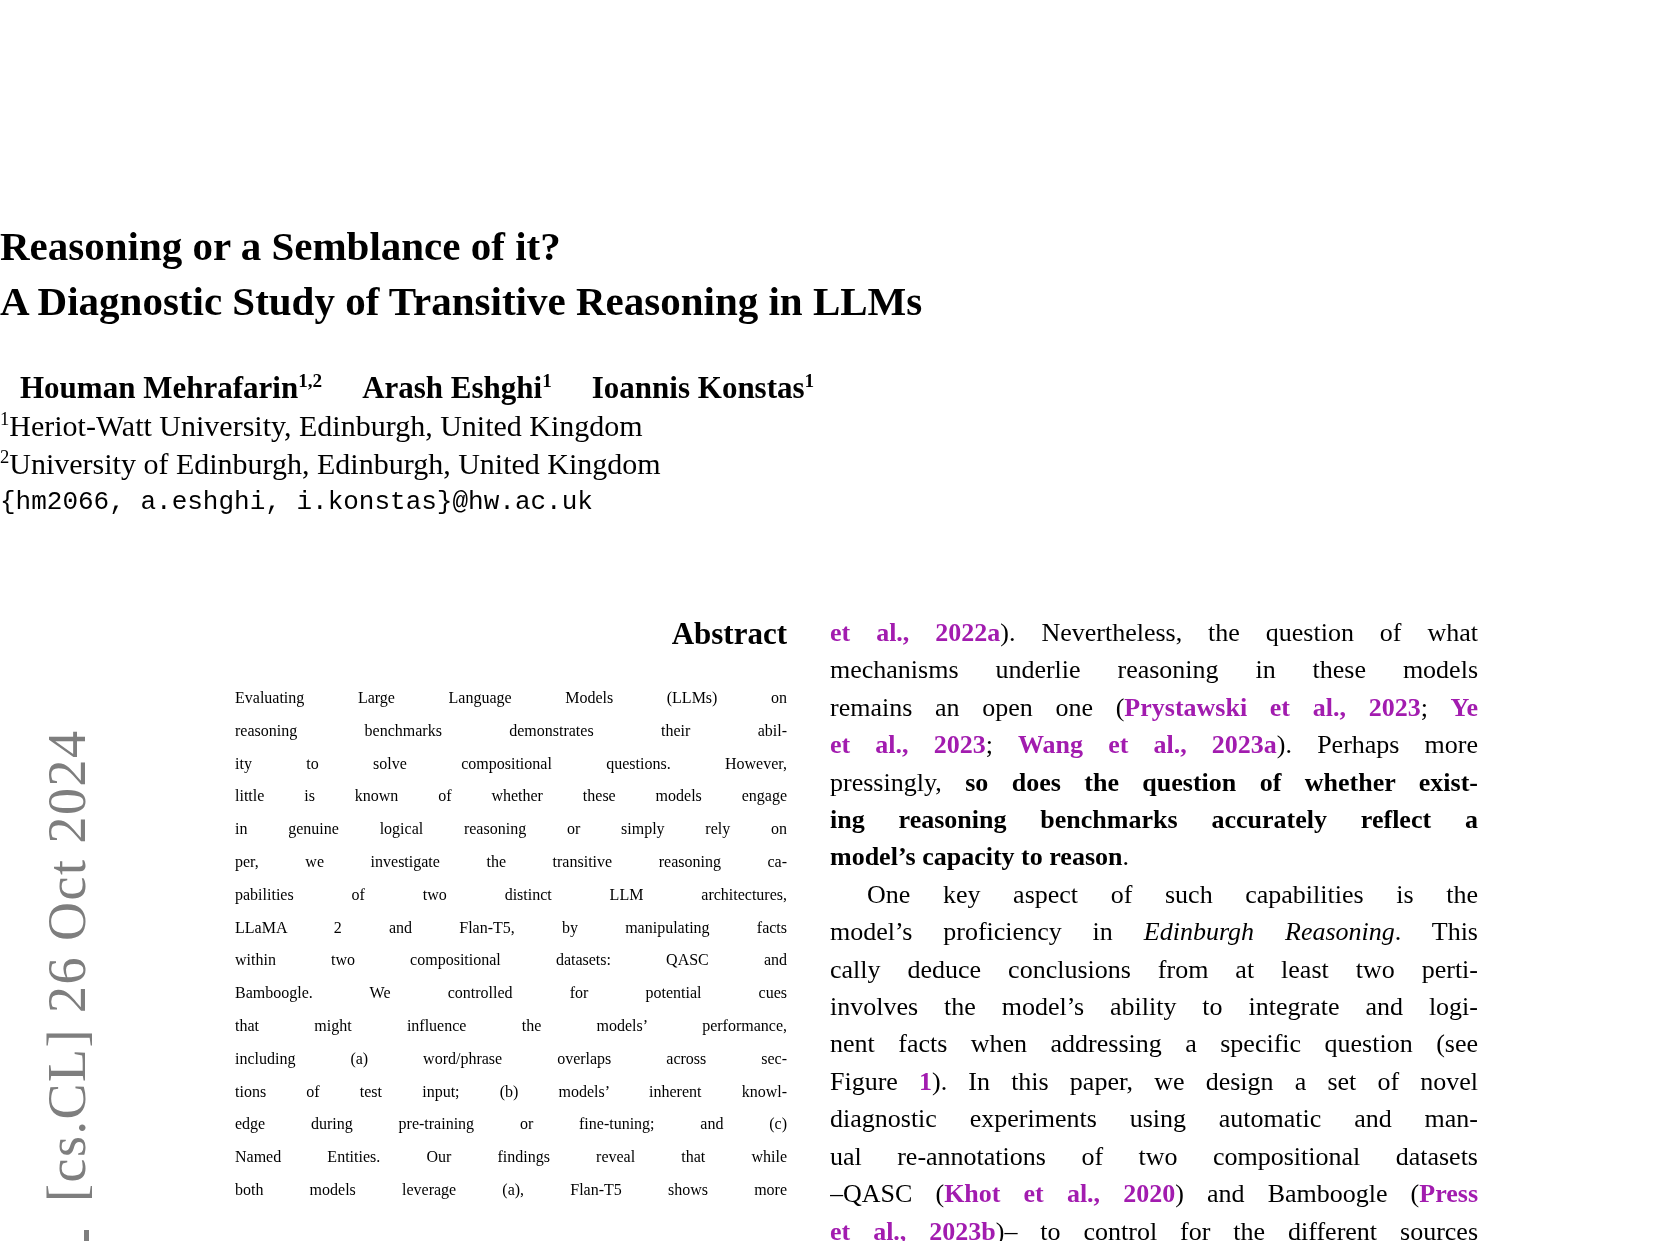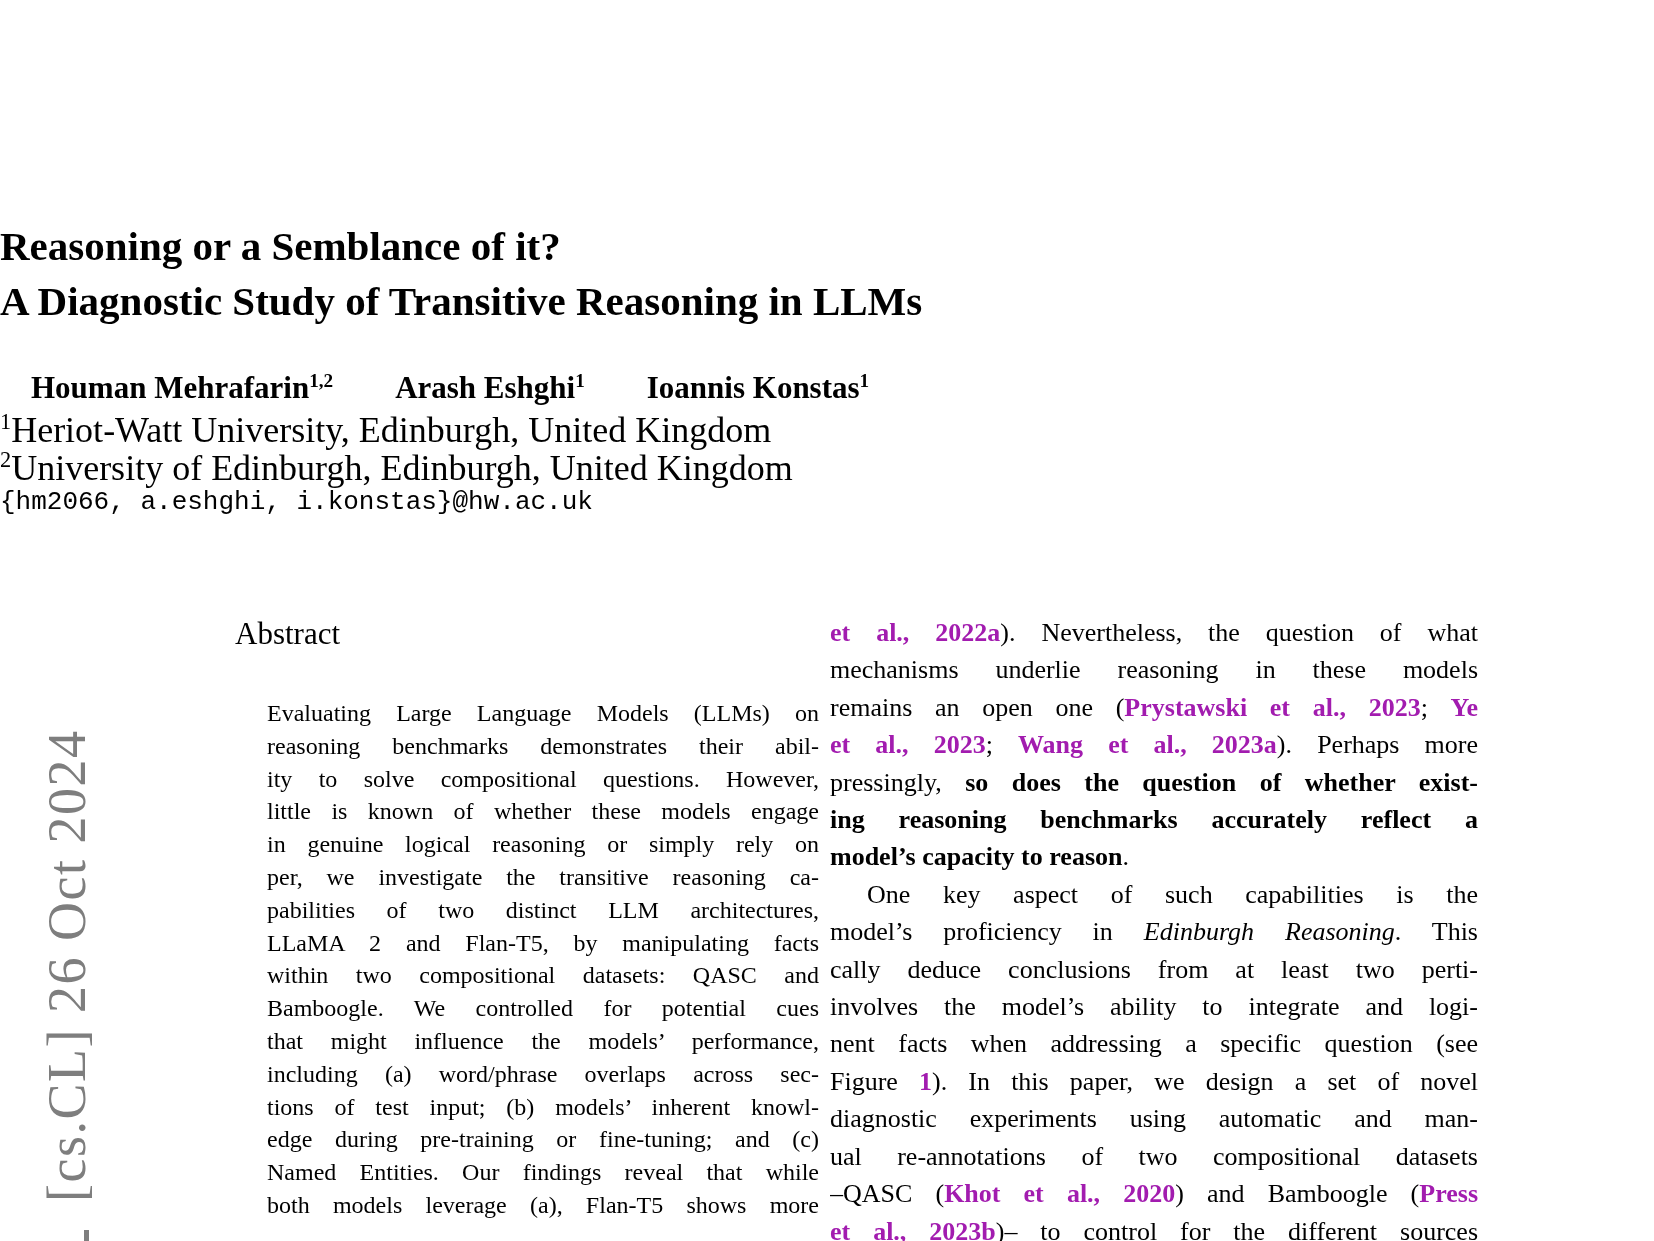--- a/index.html
+++ b/index.html
@@ -30,34 +30,34 @@
   }
   
   .hline{
     position:absolute; left:0; width:1654px;
     white-space:nowrap;
   }
   .title{ font-weight:bold; font-size:41px; }
   .t1{ top:222px; }
   .t2{ top:277px; }
   .authors{ top:370px; font-weight:bold; font-size:31px; }
-  .author{ margin:0 31px; }
-  .affil{ font-size:36px; }
+  .author{ margin:0 20px; }
+  .affil{ font-size:30px; }
   .a1{ top:409px; }
   .a2{ top:447px; }
   .email{ top:487px; font-family:"Liberation Mono", monospace; font-size:26px; }
   sup{ font-size:62%; line-height:0; }
   
   .abs-head{
     position:absolute; left:235px; top:616px; width:552px;
-    text-align:left; font-weight:normal; font-size:31px;
+    text-align:right; font-weight:bold; font-size:31px;
   }
   .abs-body{
-    position:absolute; left:235px; top:697px; width:552px;
-    font-size:24px; line-height:32.8px;margin-left:32px;
+    position:absolute; left:235px; top:682px; width:552px;
+    font-size:16px; line-height:32.8px;
   }
   .col-right{
     position:absolute; left:830px; top:614px; width:648px;
     font-size:26px; line-height:37.4px;
   }
   .tl{
     text-align:justify;
     text-align-last:justify;
     overflow:hidden;
     white-space:normal;

